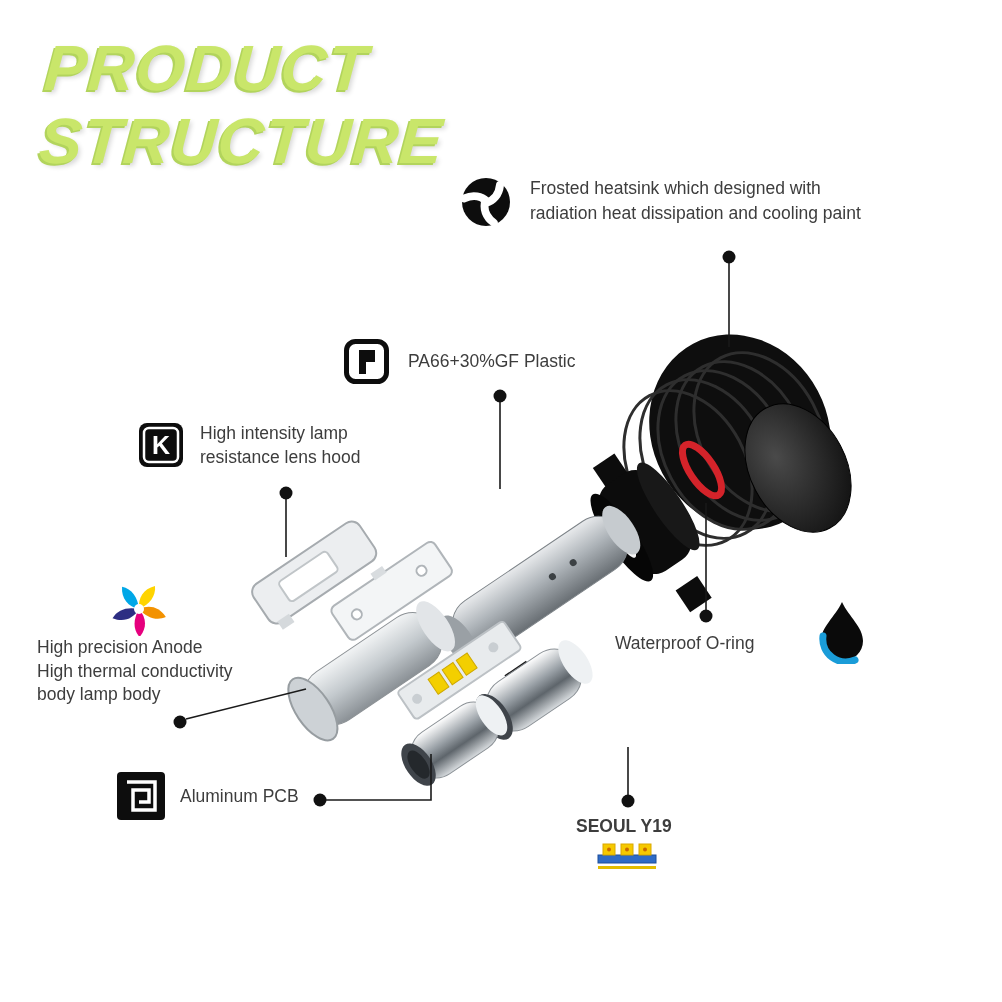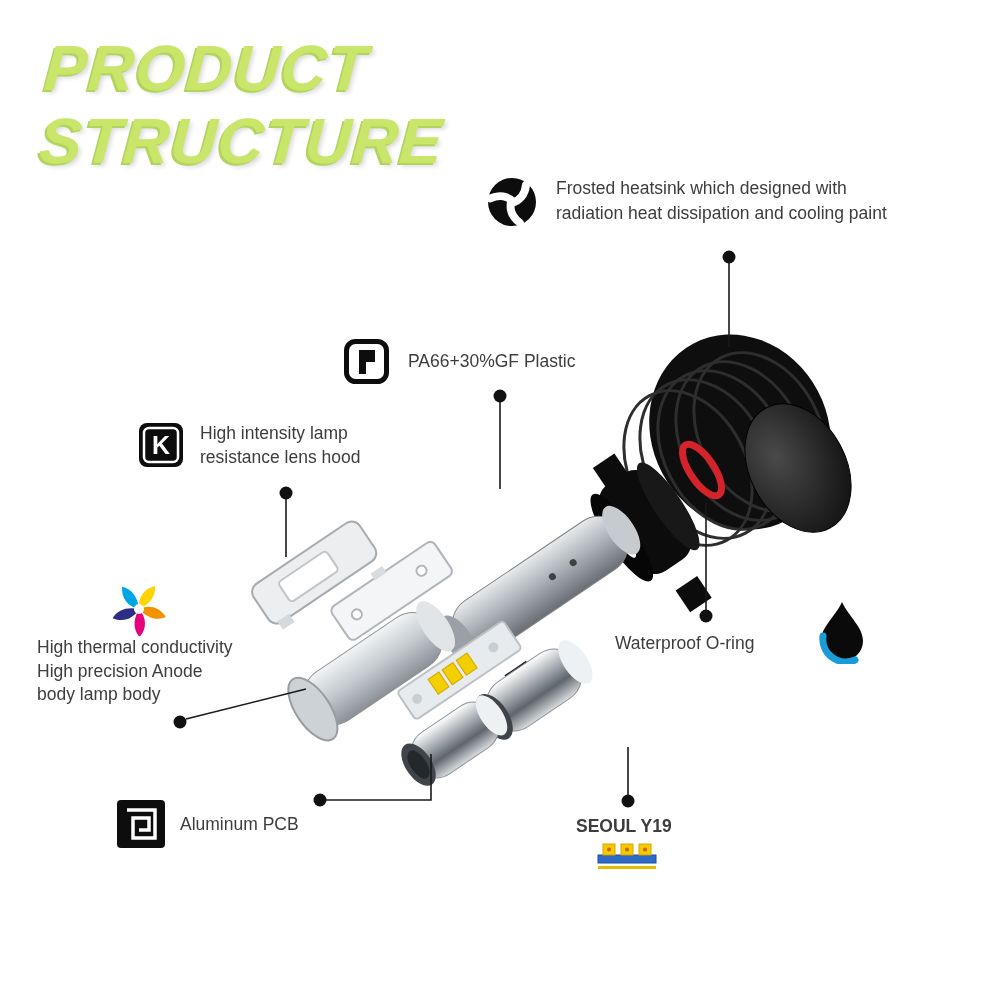--- a/index.html
+++ b/index.html
@@ -14,28 +14,28 @@
     letter-spacing:1px;color:#c9e66a;
     text-shadow:-2px 2px 0 #b2d45c, 2px 3px 5px rgba(0,0,0,0.16);
     transform:skewX(-4deg);
     white-space:nowrap;
   }
   .c-text{font-size:17.5px;color:#3d3d3d;line-height:25px;white-space:nowrap;}
   .c-text.tight{line-height:23.5px;}
   .callout{position:absolute;display:flex;align-items:flex-start;}
   .callout.center{align-items:center;}
   .gap18{gap:18px;} .gap15{gap:15px;} .gap14{gap:14px;}
-  #co-heatsink{left:486px;top:176px;}
+  #co-heatsink{left:460px;top:176px;}
   #co-plastic{left:343px;top:338px;}
   #co-lenshood{left:137px;top:421px;}
   #co-thermal-icon{position:absolute;left:112px;top:582px;}
   #co-thermal-text{position:absolute;left:37px;top:636px;}
   #co-oring-text{position:absolute;left:615px;top:631px;}
   #co-droplet-icon{position:absolute;left:814px;top:600px;}
-  #co-pcb{left:116px;top:799px;}
+  #co-pcb{left:116px;top:771px;}
   #co-seoul-text{position:absolute;left:576px;top:814px;font-weight:bold;}
   #co-led-icon{position:absolute;left:597px;top:841px;}
   svg{display:block;}
 </style>
 </head>
 <body>
 
 <div class="page">
 
   <div class="title">
@@ -206,22 +206,22 @@
         <path d="M27,27 C 38,22 44,14 43,4 C 31,7 26,16 27,27 Z" fill="#ffd400"></path>
         <path d="M27,27 C 38,22 44,14 43,4 C 31,7 26,16 27,27 Z" fill="#f39200" transform="rotate(72 27 27)"></path>
         <path d="M27,27 C 38,22 44,14 43,4 C 31,7 26,16 27,27 Z" fill="#e6007e" transform="rotate(144 27 27)"></path>
         <path d="M27,27 C 38,22 44,14 43,4 C 31,7 26,16 27,27 Z" fill="#2d2e83" transform="rotate(216 27 27)"></path>
         <path d="M27,27 C 38,22 44,14 43,4 C 31,7 26,16 27,27 Z" fill="#00a7e7" transform="rotate(288 27 27)"></path>
         <circle cx="27" cy="27" r="5" fill="#ffffff"></circle>
       </g>
     </svg>
   </div>
   <div id="co-thermal-text" class="c-text tight">
+    <div>High precision Anode</div>
     <div>High thermal conductivity</div>
-    <div>High precision Anode</div>
     <div>body lamp body</div>
   </div>
 
   <div id="co-oring-text" class="c-text">Waterproof O-ring</div>
   <div id="co-droplet-icon">
     <svg width="56" height="64" viewBox="0 0 56 64">
       <path d="M28,2 C 35,17 49,27 49,41 a21,20 0 1,1 -42,0 C 7,27 21,17 28,2 Z" fill="#0a0a0a"></path>
       <path d="M9,36 A 23,23 0 0,0 41,60" stroke="#1a9cd8" stroke-width="7" fill="none" stroke-linecap="round"></path>
     </svg>
   </div>

